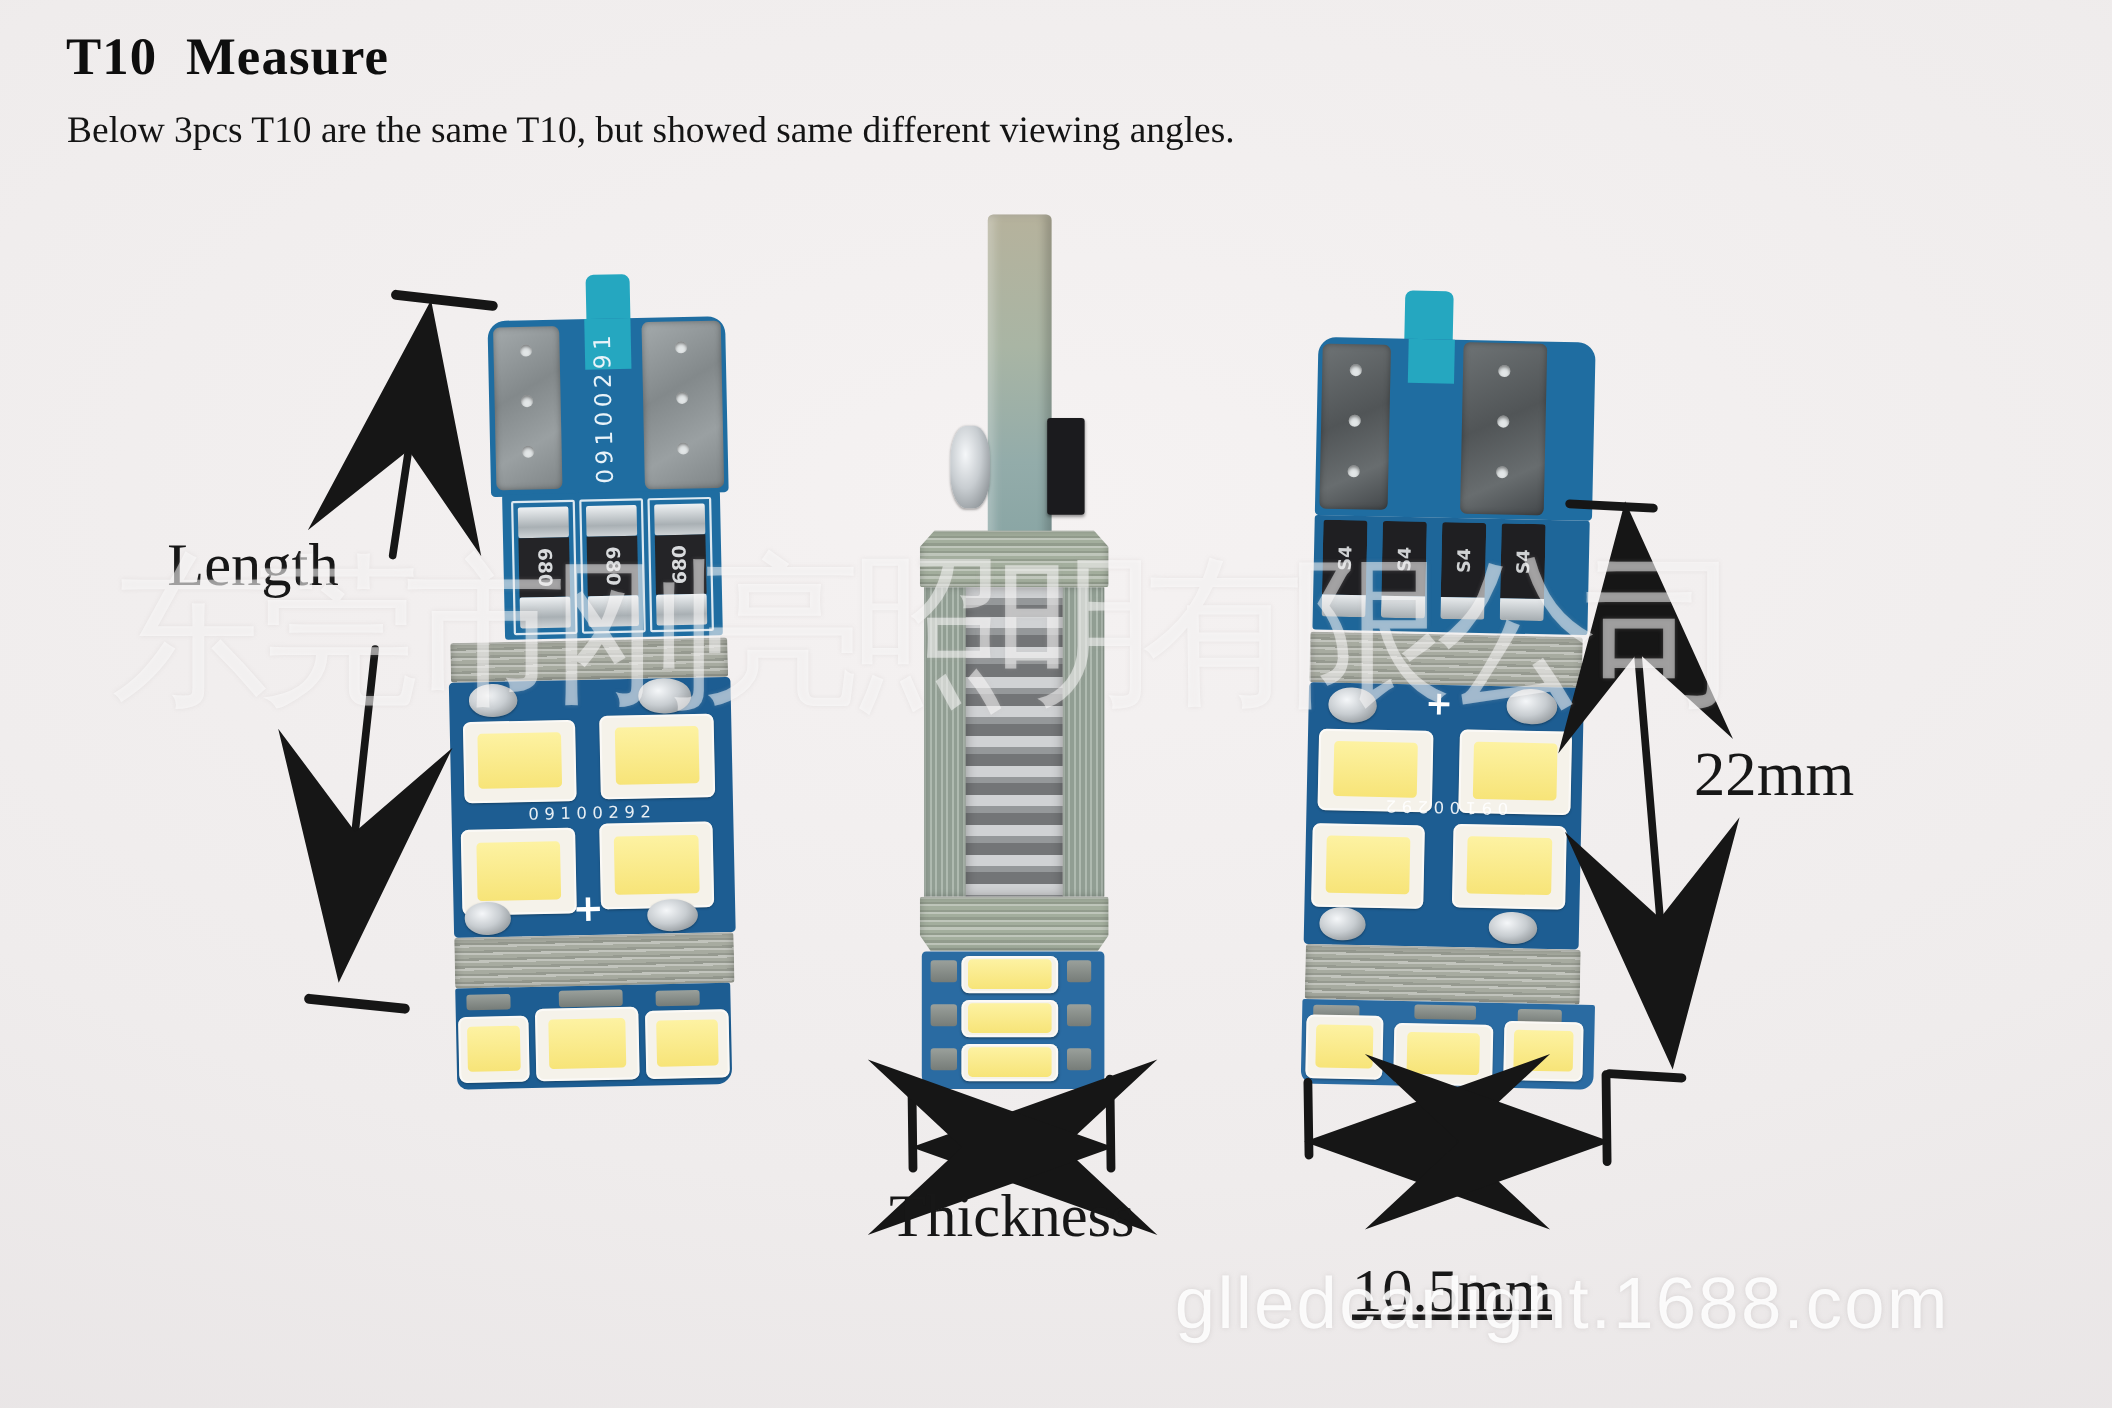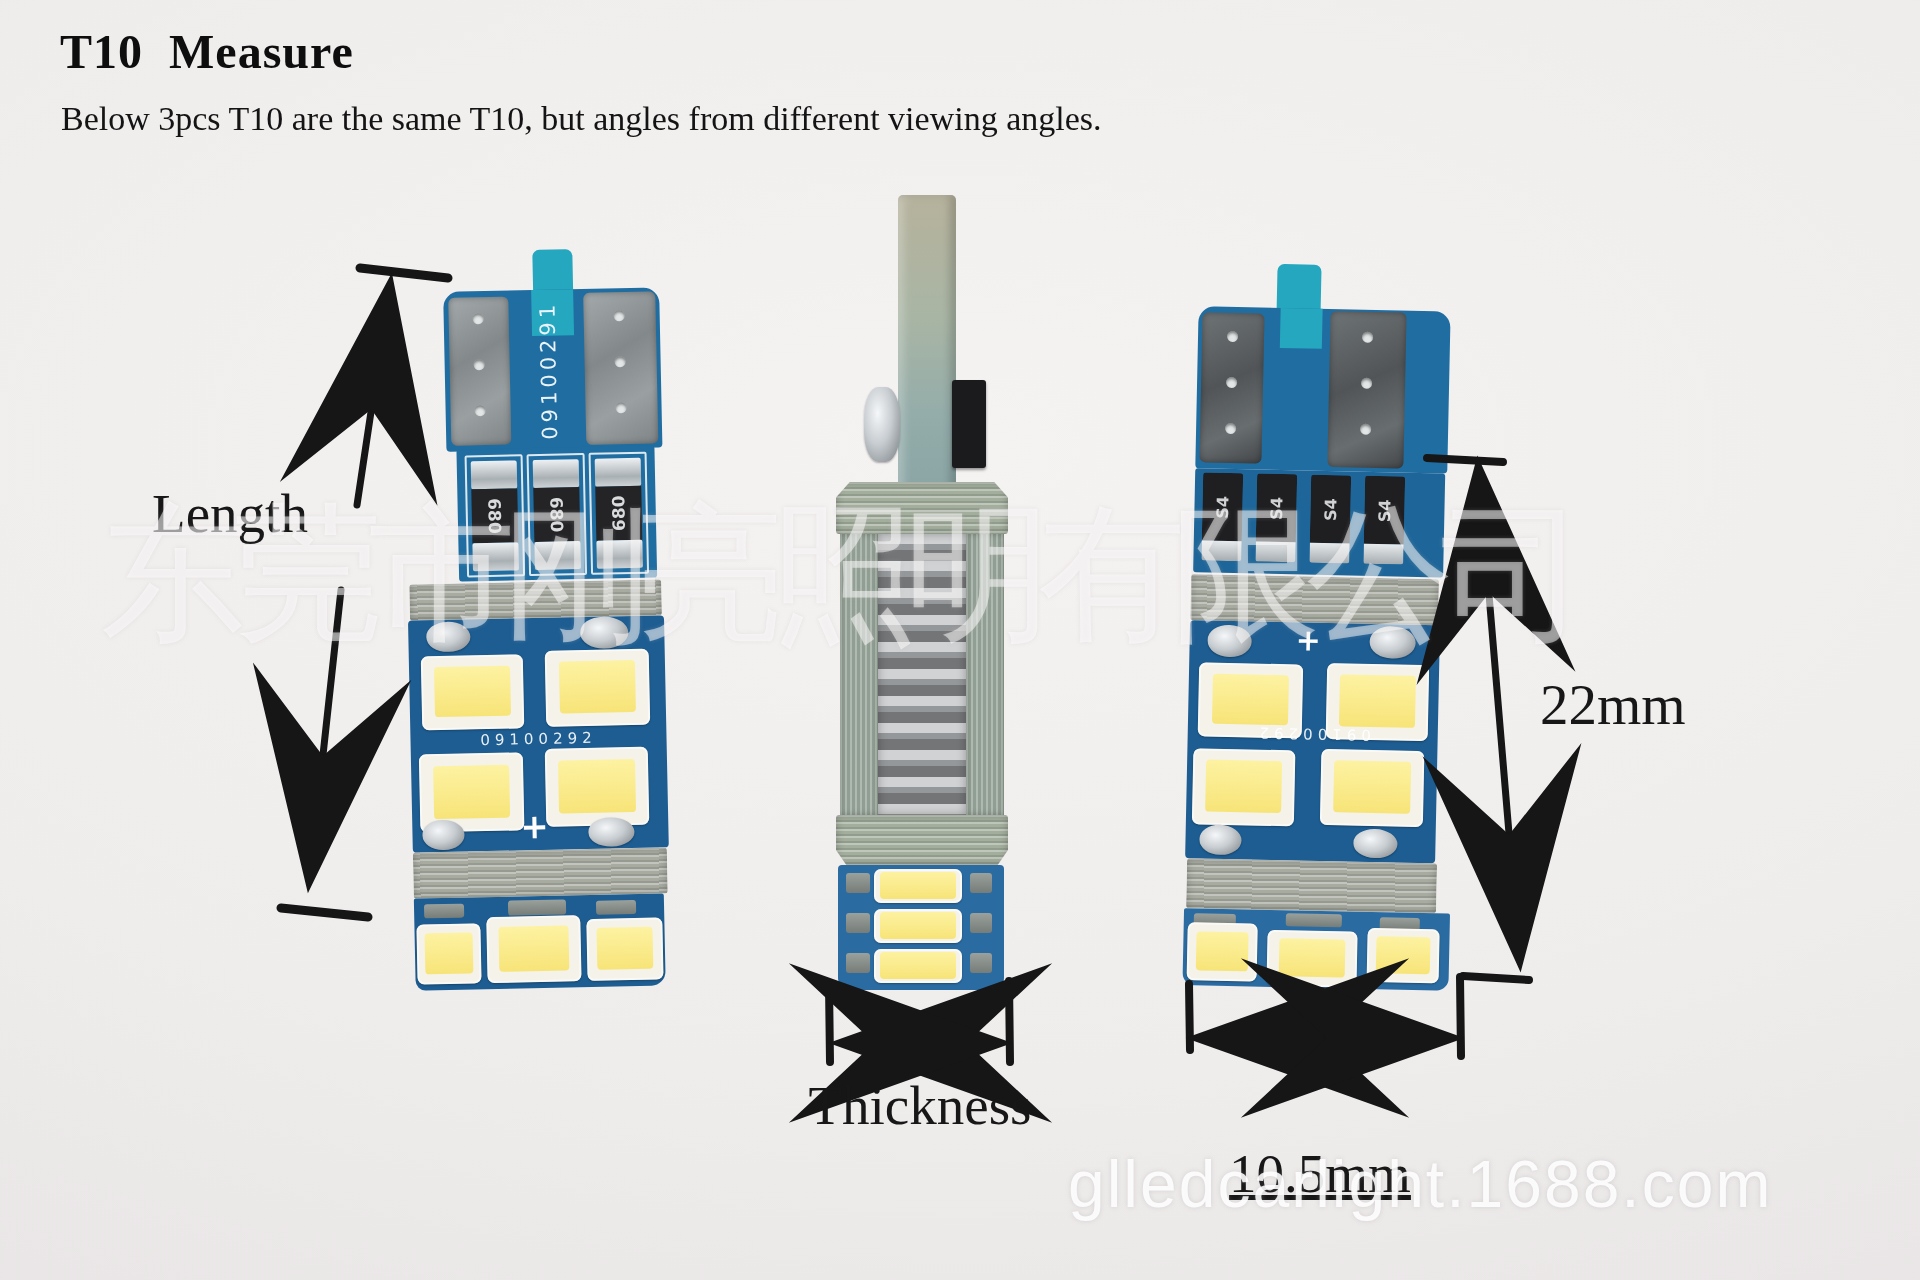--- a/index.html
+++ b/index.html
@@ -66,21 +66,21 @@
   .blackcomp{position:absolute;background:#1b1b1e;border-radius:3px;box-shadow:0 2px 3px rgba(0,0,0,.4);}
   svg.overlay{position:absolute;left:0;top:0;pointer-events:none;}
   svg.overlay line{stroke:#161616;stroke-linecap:round;}
 </style>
 </head>
 <body>
 
 <div class="stage">
 
   <div class="abs title">T10  Measure</div>
-  <div class="abs subtitle">Below 3pcs T10 are the same T10, but angles from different viewing angles.</div>
+  <div class="abs subtitle">Below 3pcs T10 are the same T10, but showed same different viewing angles.</div>
 
   <div class="bulb" style="left:408px;top:250px;width:258px;height:738px;transform:rotate(-1.2deg);">
     <div class="tab" style="left:132px;top:0;width:40px;height:48px;"></div>
     <div class="pcb" style="left:42px;top:40px;width:216px;height:160px;border-radius:16px 16px 4px 4px;">
       <div class="teal-stripe" style="left:88px;width:42px;height:46px;"></div>
       <div class="pad" style="left:5px;top:6px;width:60px;height:148px;">
         <span class="dot" style="top:16px;"></span>
         <span class="dot" style="top:62px;"></span>
         <span class="dot" style="top:108px;"></span>
       </div>

